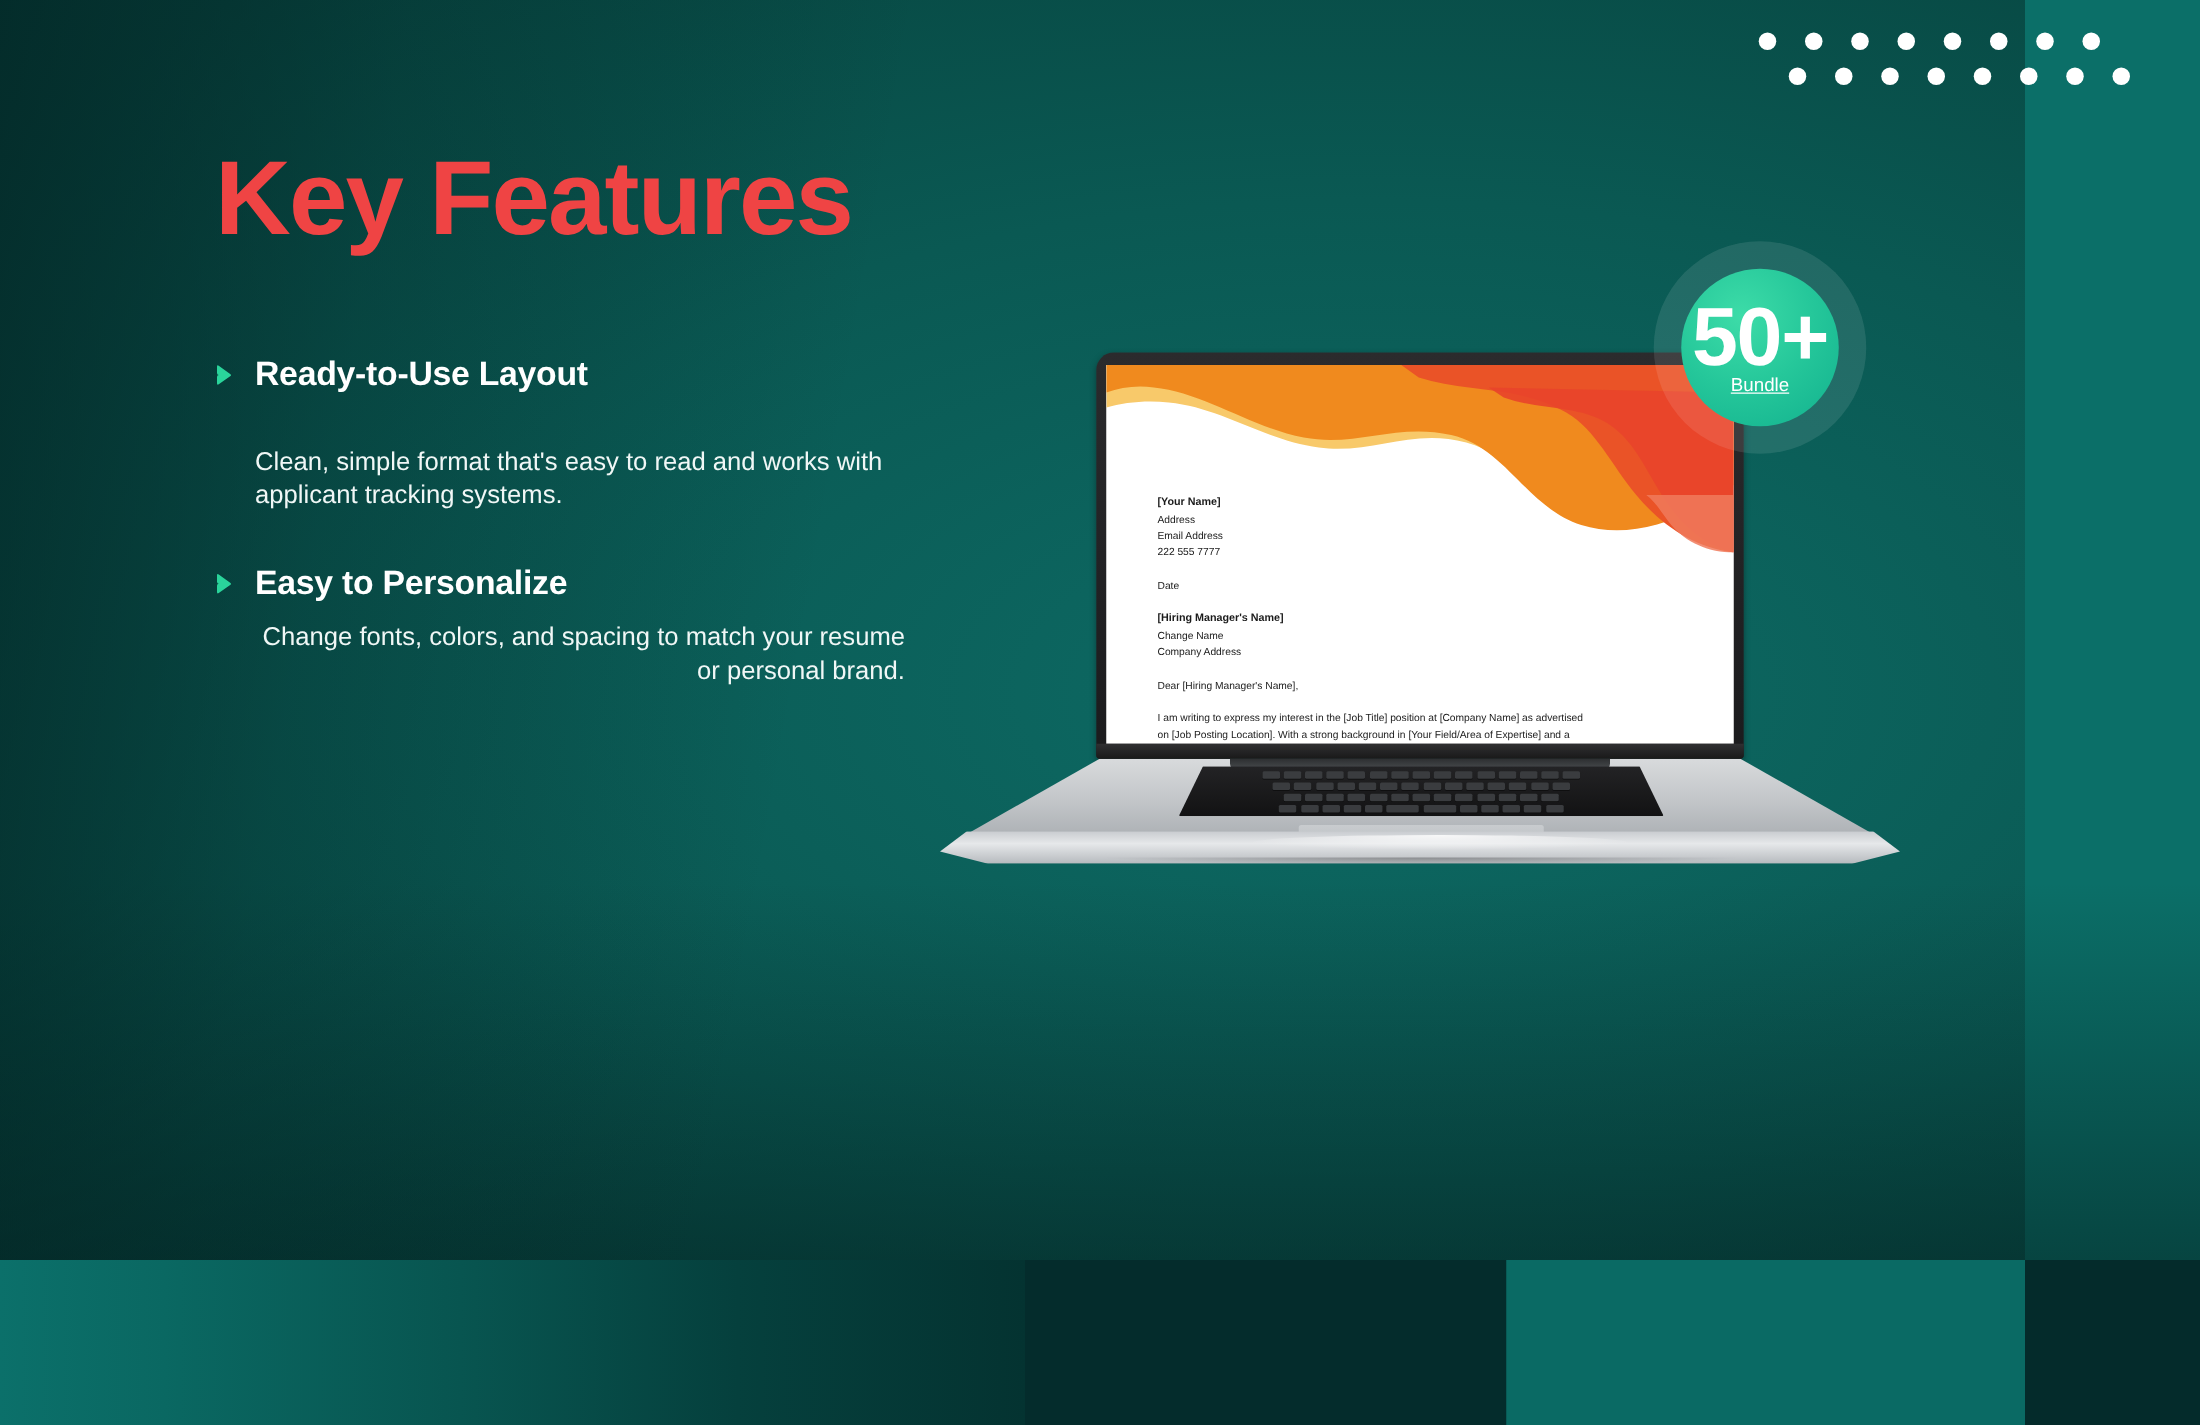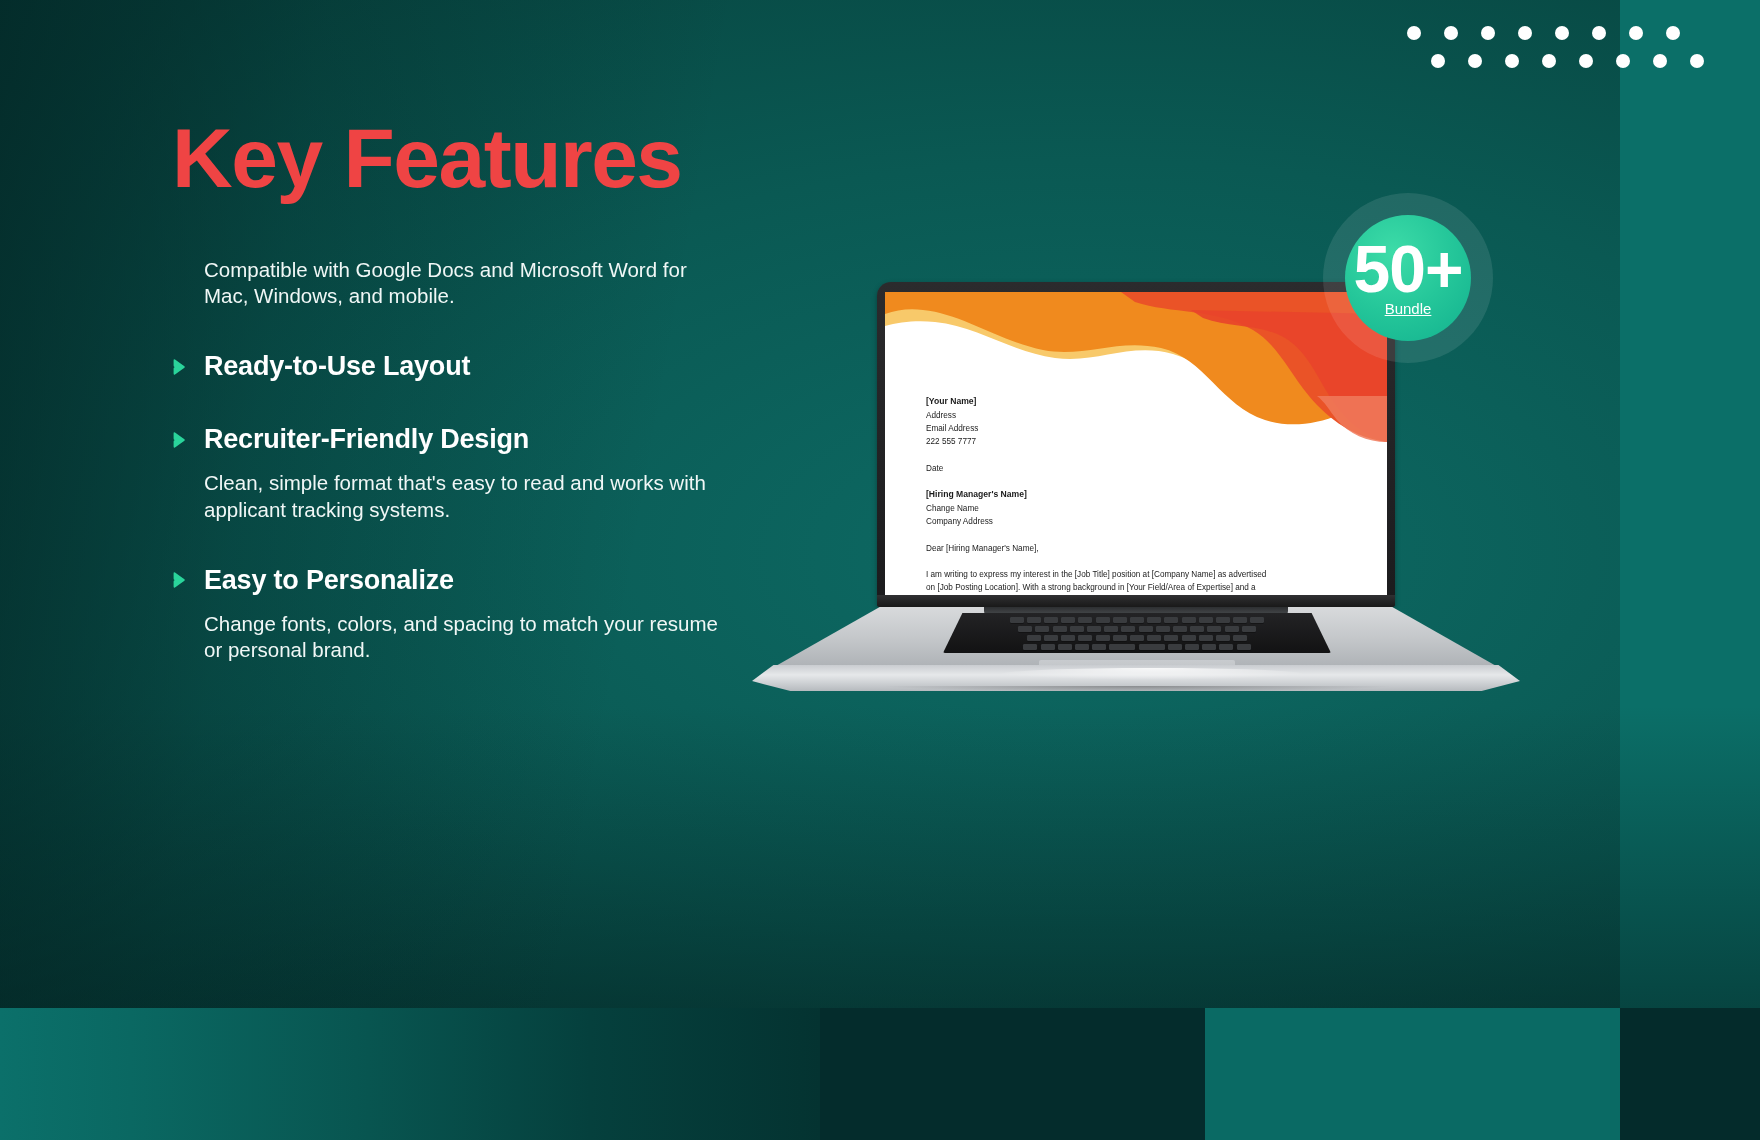--- a/index.html
+++ b/index.html
@@ -48,21 +48,21 @@
 
   
   .title {
     position:absolute; left:172px; top:116px;
     font-size:84px; font-weight:bold; color:#ef4444;
     letter-spacing:-1.5px; line-height:1;
   }
 
   .features { position:absolute; left:172px; top:242px; width:600px; }
   .feature { margin-bottom:42px; }
-  .feature:last-child { margin-bottom:10px; }
+  .feature:last-child { margin-bottom:10px;text-align:right; }
   .feat-head { display:flex; align-items:center; gap:16px; }
   .chev { width:16px; height:20px; flex:0 0 auto; display:block; }
   .feat-title {
     font-size:27px; font-weight:bold; color:#ffffff; letter-spacing:-0.2px;
   }
   .feat-desc {
     margin-top:15px; margin-left:32px;
     font-size:20.5px; line-height:1.28; color:#f0f7f6;
     max-width:520px;
   }
@@ -185,39 +185,32 @@
       <span class="dot"></span>
       <span class="dot"></span>
     </div>
   </div>
 
   <h1 class="title">Key Features</h1>
 
   <div class="features">
 
     <div class="feature">
-      <p class="feat-desc">Compatible with Google Docs and Microsoft Word for Mac, Windows, and mobile.</p>
     </div>
 
     <div class="feature">
       <div class="feat-head">
         <svg class="chev" viewBox="0 0 16 20">
           <path d="M3 2.6 L12.4 9.3 Q13.4 10 12.4 10.7 L3 17.4 Q1.6 18.3 1.6 16.6 L1.6 11.6 Q1.6 10 3 10 Q1.6 10 1.6 8.4 L1.6 3.4 Q1.6 1.7 3 2.6 Z" fill="#2ad49b"></path>
         </svg>
         <span class="feat-title">Ready-to-Use Layout</span>
       </div>
     </div>
 
     <div class="feature">
-      <div class="feat-head">
-        <svg class="chev" viewBox="0 0 16 20">
-          <path d="M3 2.6 L12.4 9.3 Q13.4 10 12.4 10.7 L3 17.4 Q1.6 18.3 1.6 16.6 L1.6 11.6 Q1.6 10 3 10 Q1.6 10 1.6 8.4 L1.6 3.4 Q1.6 1.7 3 2.6 Z" fill="#2ad49b"></path>
-        </svg>
-        <span class="feat-title">Recruiter-Friendly Design</span>
-      </div>
       <p class="feat-desc">Clean, simple format that's easy to read and works with applicant tracking systems.</p>
     </div>
 
     <div class="feature">
       <div class="feat-head">
         <svg class="chev" viewBox="0 0 16 20">
           <path d="M3 2.6 L12.4 9.3 Q13.4 10 12.4 10.7 L3 17.4 Q1.6 18.3 1.6 16.6 L1.6 11.6 Q1.6 10 3 10 Q1.6 10 1.6 8.4 L1.6 3.4 Q1.6 1.7 3 2.6 Z" fill="#2ad49b"></path>
         </svg>
         <span class="feat-title">Easy to Personalize</span>
       </div>

